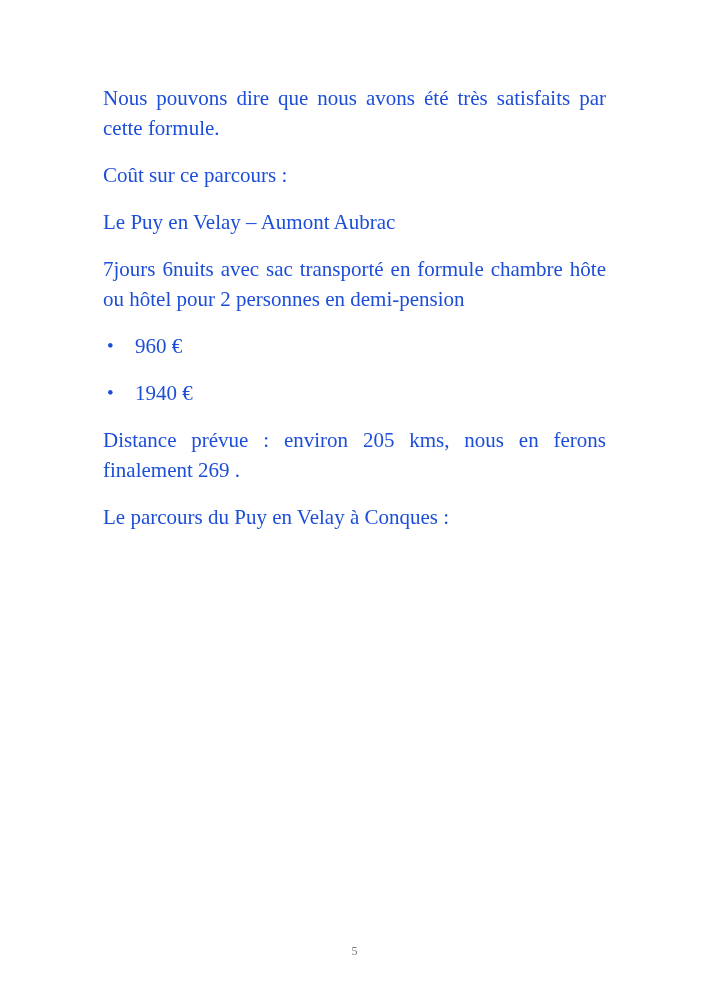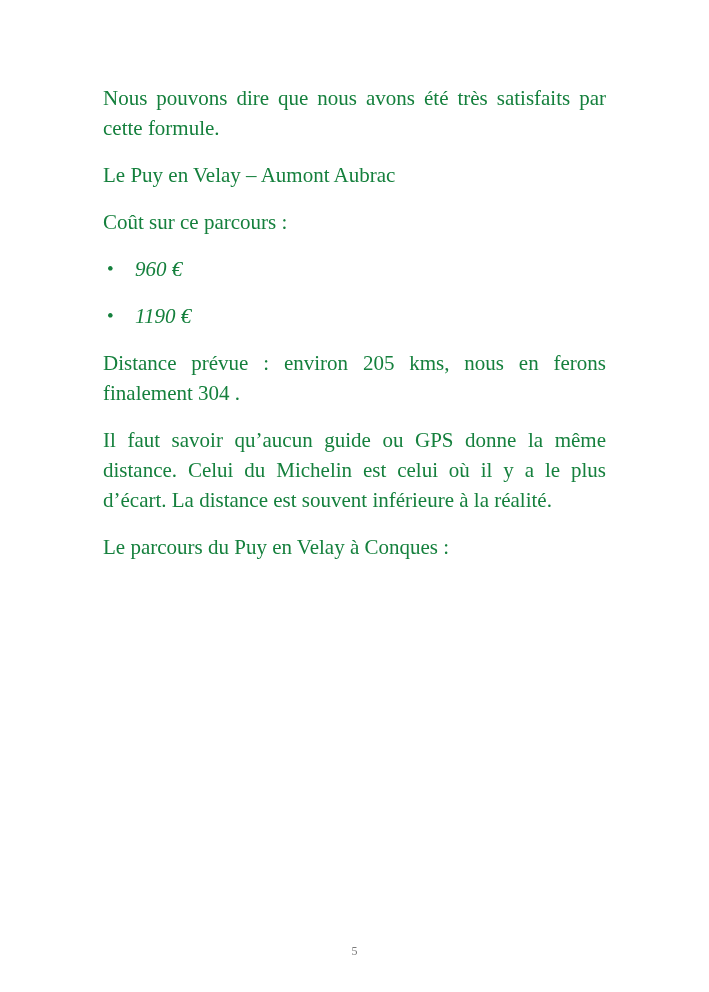--- a/index.html
+++ b/index.html
@@ -20,35 +20,34 @@
     position: absolute;
     left: 103px;
     top: 83px;
     width: 503px;
   }
   .para {
     margin: 0 0 17px 0;
     font-size: 21px;
     line-height: 30px;
     text-align: justify;
-    color: #15803d;
+    color: #1d4ed8;
   }
   .bullet-item {
     display: flex;
     text-align: left;
   }
   .bullet-marker {
     flex: none;
     width: 28px;
     padding-left: 4px;
     font-size: 19px;
   }
   .bullet-text {
     flex: 1;
-    font-style: italic;
   }
   .footer {
     position: absolute;
     left: 0;
     right: 0;
     bottom: 33px;
     text-align: center;
   }
   .page-number {
     font-size: 12px;
@@ -57,40 +56,40 @@
   }
 </style>
 </head>
 <body>
 
 <div class="page">
   <div class="content">
 
     <p class="para">Nous pouvons dire que nous avons été très satisfaits par cette formule.</p>
 
+    <p class="para">Coût sur ce parcours :</p>
+
     <p class="para">Le Puy en Velay – Aumont Aubrac</p>
 
-    <p class="para">Coût sur ce parcours :</p>
-
+    <p class="para">7jours 6nuits avec sac transporté en formule chambre hôte ou hôtel pour 2 personnes en demi-pension</p>
 
     <div class="para bullet-item">
       <span class="bullet-marker">•</span>
       <span class="bullet-text">960 €</span>
     </div>
 
 
 
     <div class="para bullet-item">
       <span class="bullet-marker">•</span>
-      <span class="bullet-text">1190 €</span>
+      <span class="bullet-text">1940 €</span>
     </div>
 
-    <p class="para">Distance prévue : environ 205 kms, nous en ferons finalement 304 .</p>
+    <p class="para">Distance prévue : environ 205 kms, nous en ferons finalement 269 .</p>
 
-    <p class="para">Il faut savoir qu’aucun guide ou GPS donne la même distance. Celui du Michelin est celui où il y a le plus d’écart. La distance est souvent inférieure à la réalité.</p>
 
     <p class="para">Le parcours du Puy en Velay à Conques :</p>
 
 
   </div>
 
   <div class="footer">
     <span class="page-number">5</span>
   </div>
 </div>

